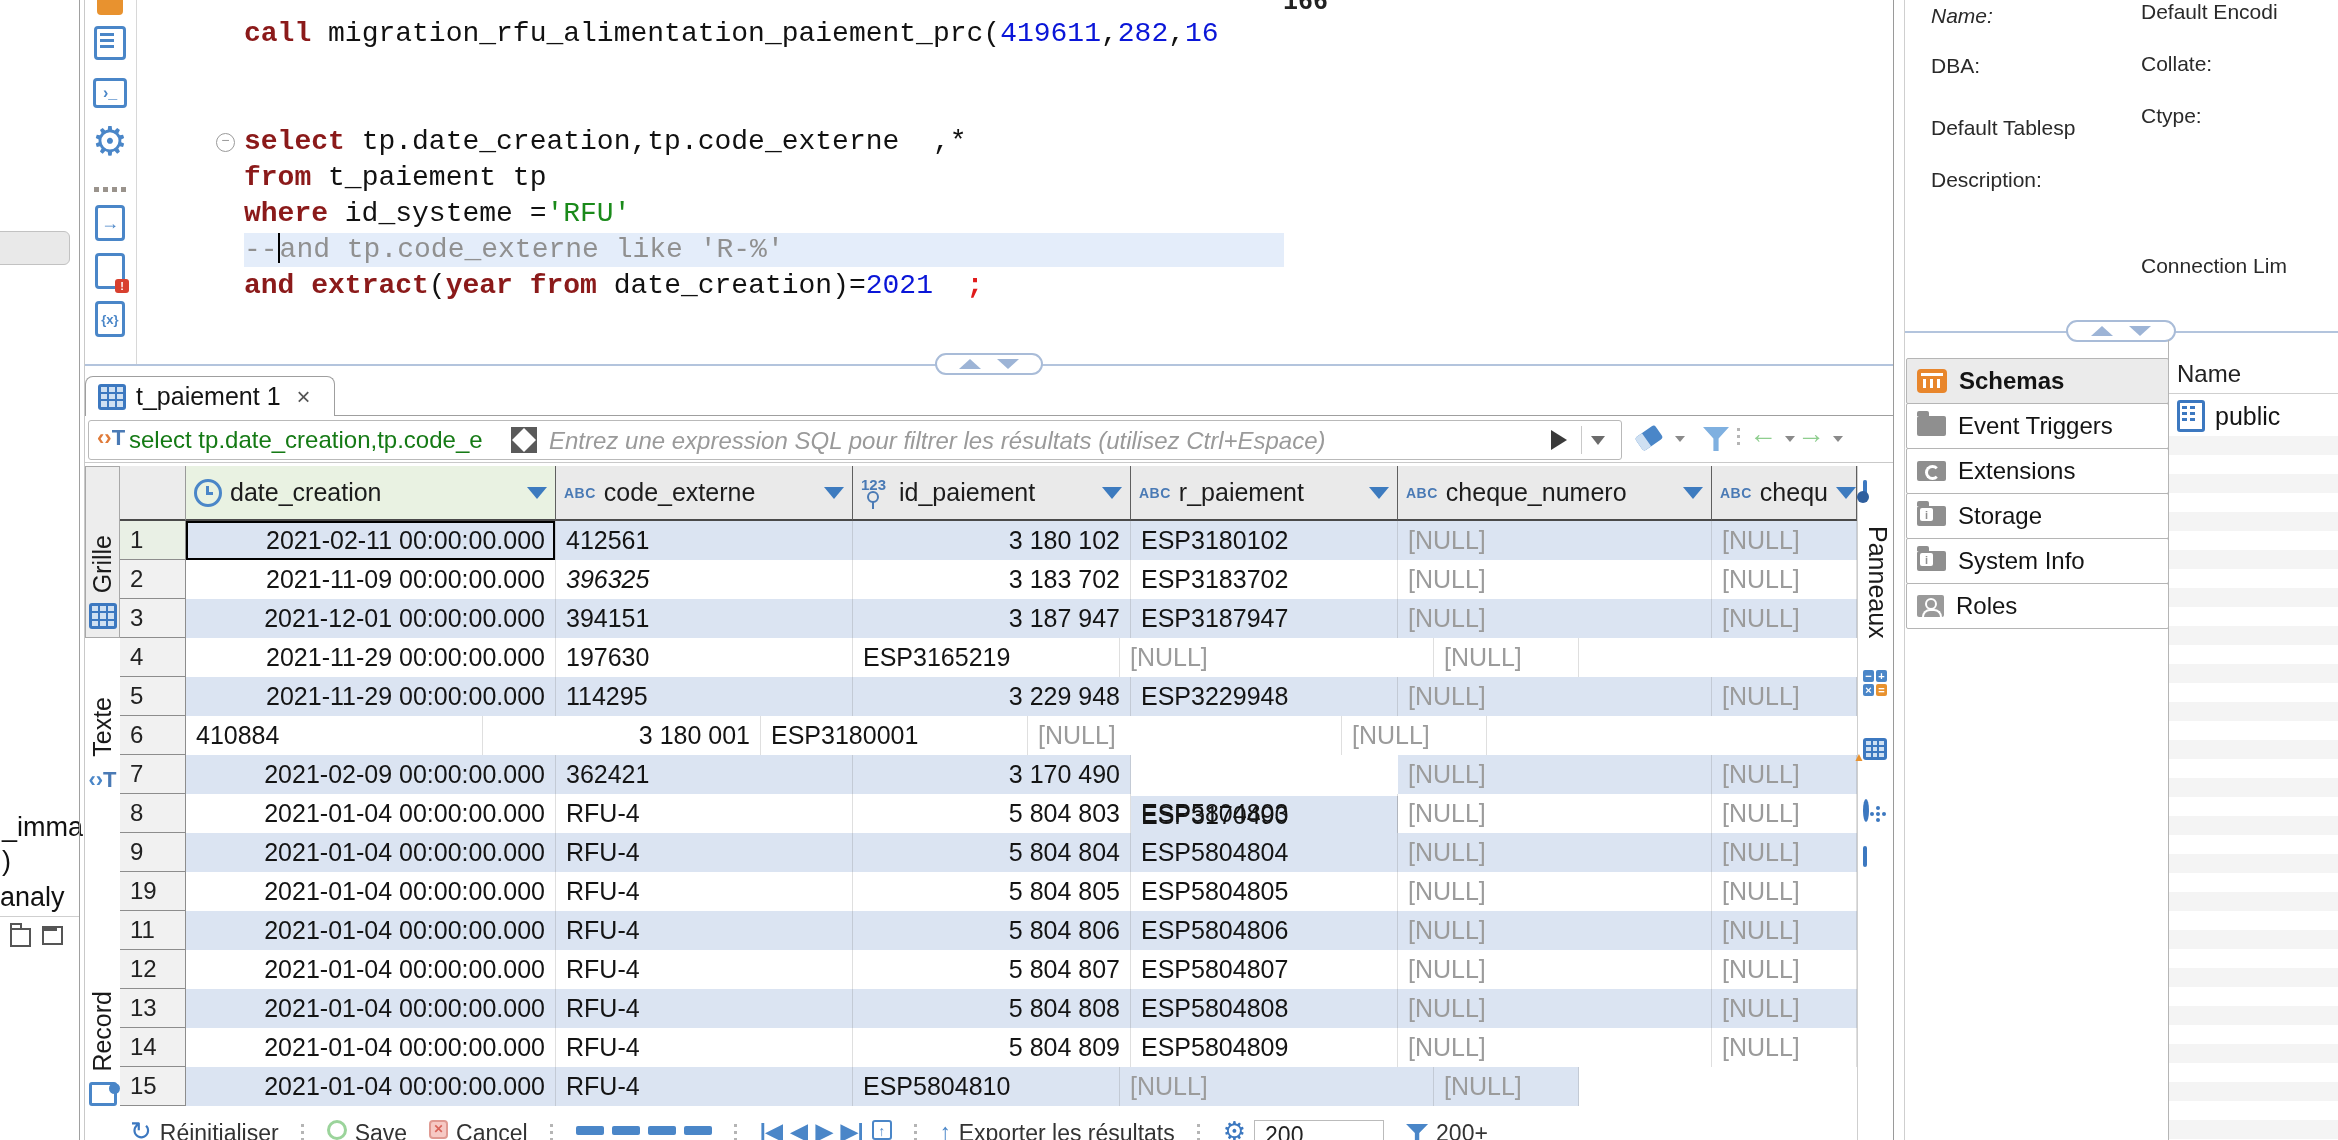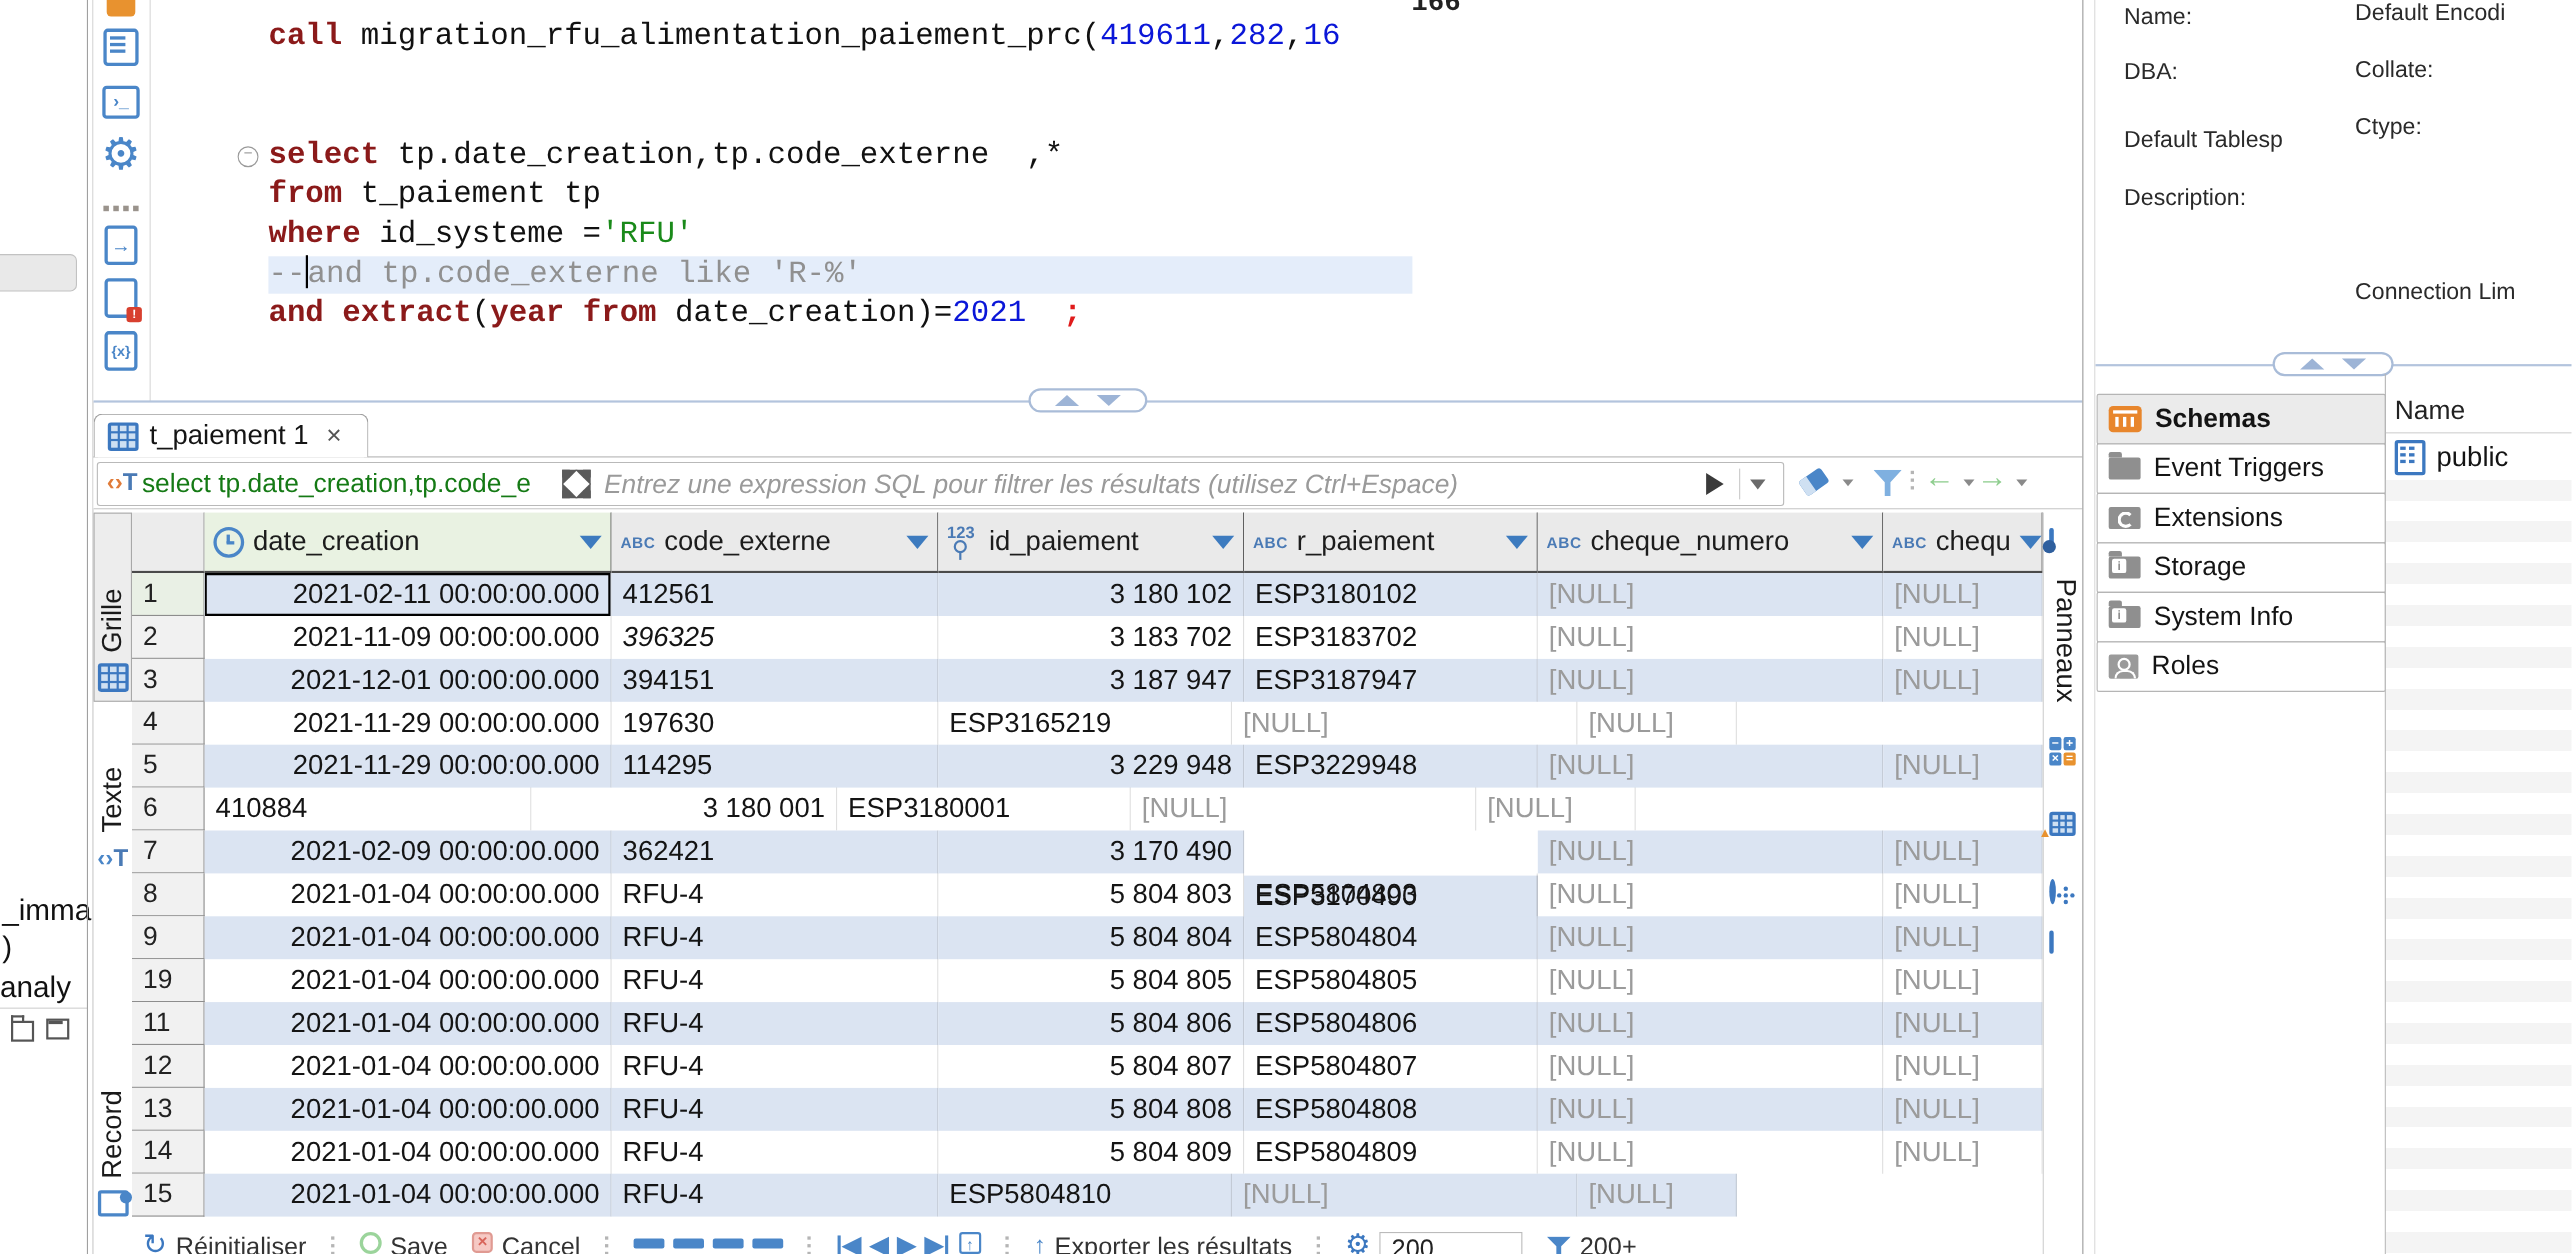--- a/index.html
+++ b/index.html
@@ -581,21 +581,21 @@
     </span>
     <span class="ps-ic" style="top:336px;"><span class="ic-circledots"></span></span>
     <span class="ps-ic" style="top:382px;"><span class="ic-panelimg"></span></span>
   </div>
 
   <div class="vline" style="left:1893px;background:#9a9a9a;"></div>
   <div class="vline" style="left:1904px;background:#cfcfcf;"></div>
 
   <div id="rpanel" class="abs">
     <div id="fields-left">
-        <span class="fld" style="left:26px;top:4px;">Name:</span>
+        <span class="fld" style="left:26px;top:4px;font-style:italic;">Name:</span>
         <span class="fld" style="left:26px;top:54px;">DBA:</span>
         <span class="fld" style="left:26px;top:116px;">Default Tablesp</span>
         <span class="fld" style="left:26px;top:168px;">Description:</span>
       </div>
     <div id="fields-right">
         <span class="fld" style="left:236px;top:0px;">Default Encodi</span>
         <span class="fld" style="left:236px;top:52px;">Collate:</span>
         <span class="fld" style="left:236px;top:104px;">Ctype:</span>
         <span class="fld" style="left:236px;top:254px;">Connection Lim</span>
       </div>

